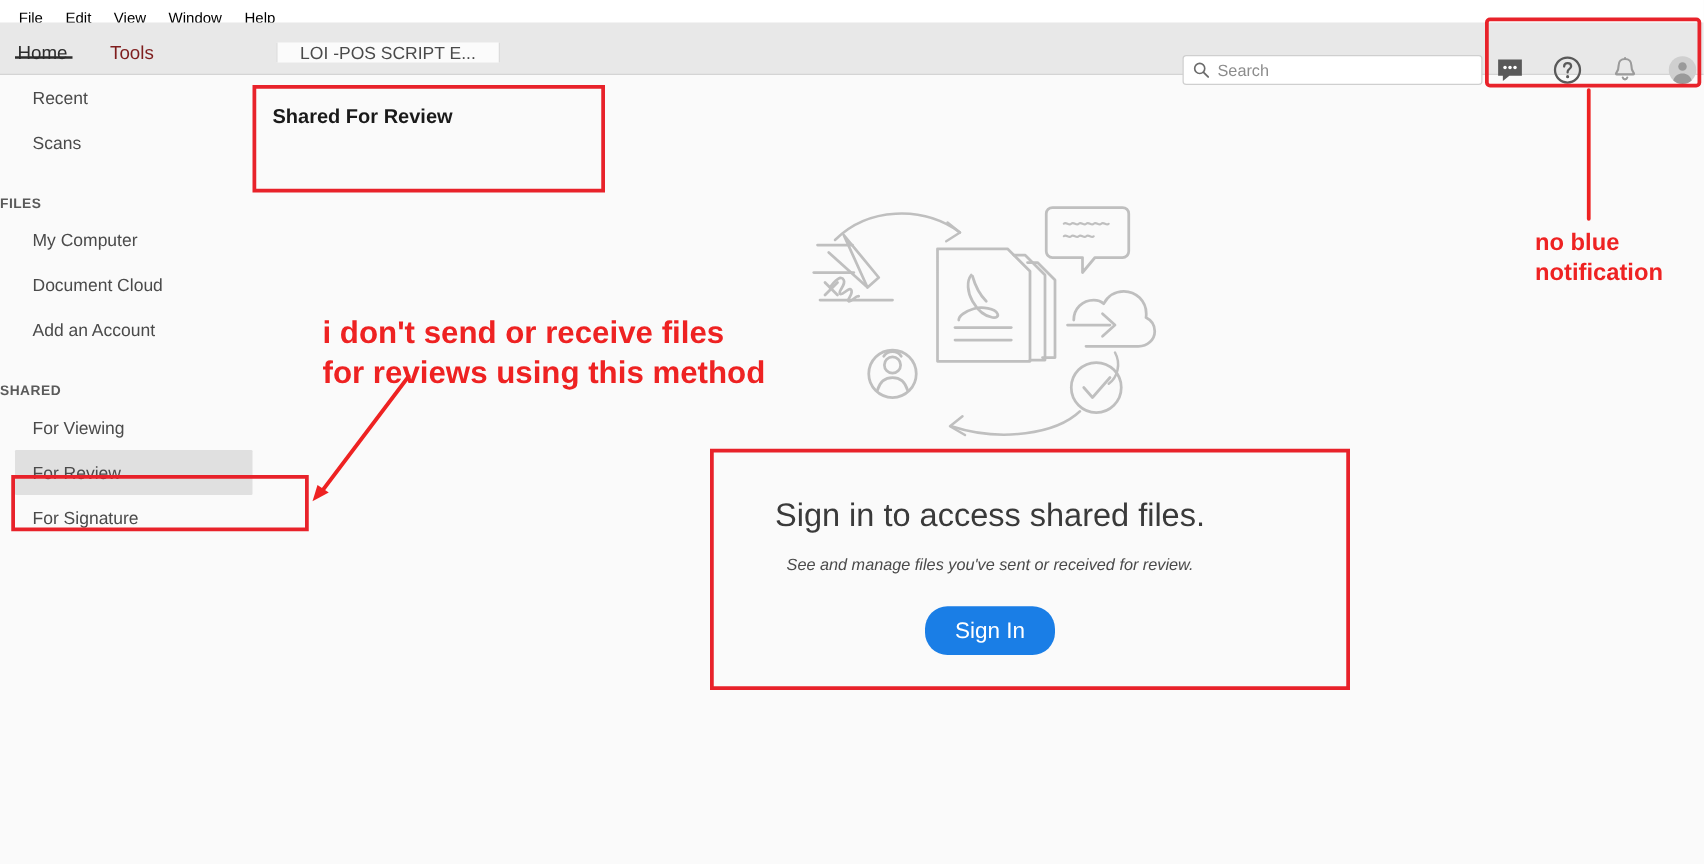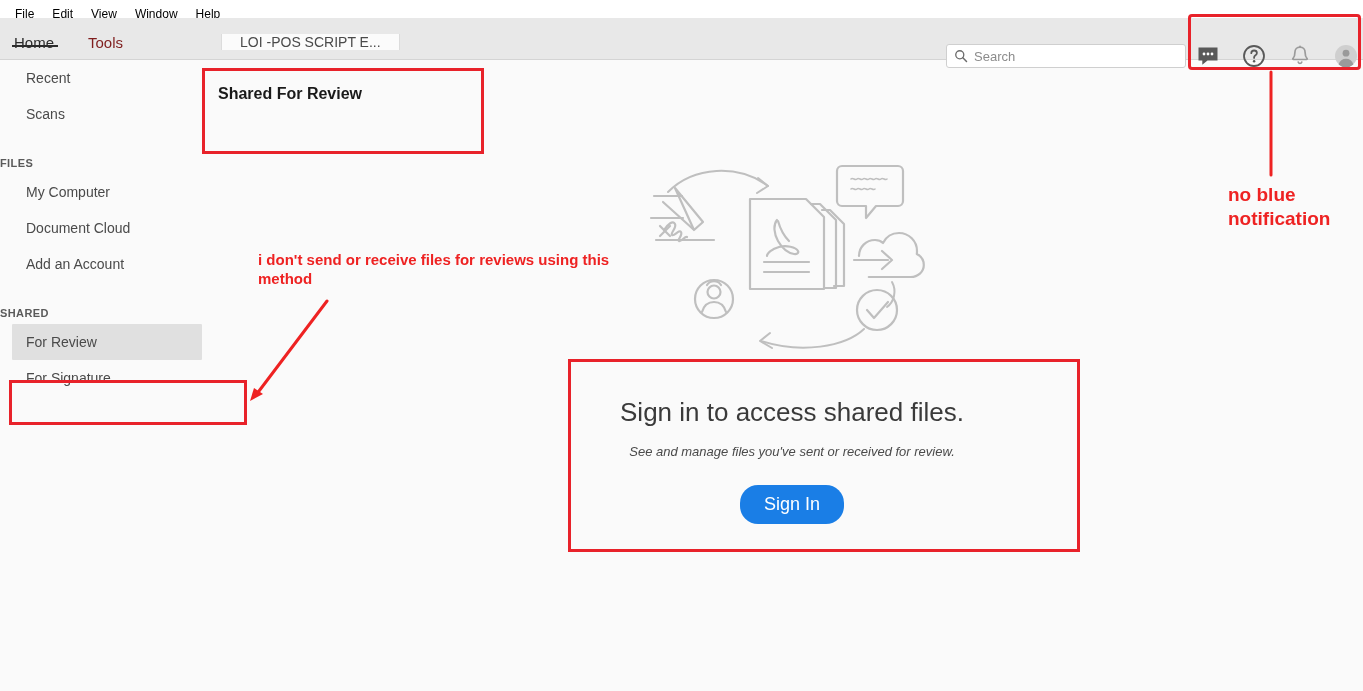--- a/index.html
+++ b/index.html
@@ -100,21 +100,21 @@
   
   .anno-box { position: absolute; border: 3px solid #e8222a; background: transparent; pointer-events: none; }
   .anno-text {
     position: absolute; color: #ee2222; font-weight: bold; line-height: 1.28;
     font-family: "Liberation Sans", sans-serif;
   }
   #anno-title-box   { left: 202px; top: 68px;  width: 282px; height: 86px; }
   #anno-review-box  { left: 9px;   top: 380px; width: 238px; height: 45px; }
   #anno-panel-box   { left: 568px; top: 359px; width: 512px; height: 193px; }
   #anno-icons-box   { left: 1188px; top: 14px; width: 173px; height: 56px; border-radius: 4px; }
-  #anno-left-text   { left: 258px; top: 250px; width: 360px; font-size: 15px; }
+  #anno-left-text   { left: 258px; top: 250px; width: 360px; font-size: 25px; }
   #anno-right-text  { left: 1228px; top: 183px; width: 135px; font-size: 19px; }
   .anno-svg { position: absolute; left: 0; top: 0; width: 1363px; height: 691px; pointer-events: none; }
 </style>
 </head>
 <body>
 
 <div id="app">
 
   <div class="menubar">
     <div class="menu-item">
@@ -198,20 +198,23 @@
     <div class="side-item">
       <span>Document Cloud</span>
     </div>
     <div class="side-item">
       <span>Add an Account</span>
     </div>
     <div class="gap"></div>
     <div class="side-head">
       <span>SHARED</span>
     </div>
+    <div class="side-item">
+      <span>For Viewing</span>
+    </div>
     <div class="side-item selected">
       <span>For Review</span>
     </div>
     <div class="side-item">
       <span>For Signature</span>
     </div>
   </div>
 
   <div class="page-title">Shared For Review</div>
 

